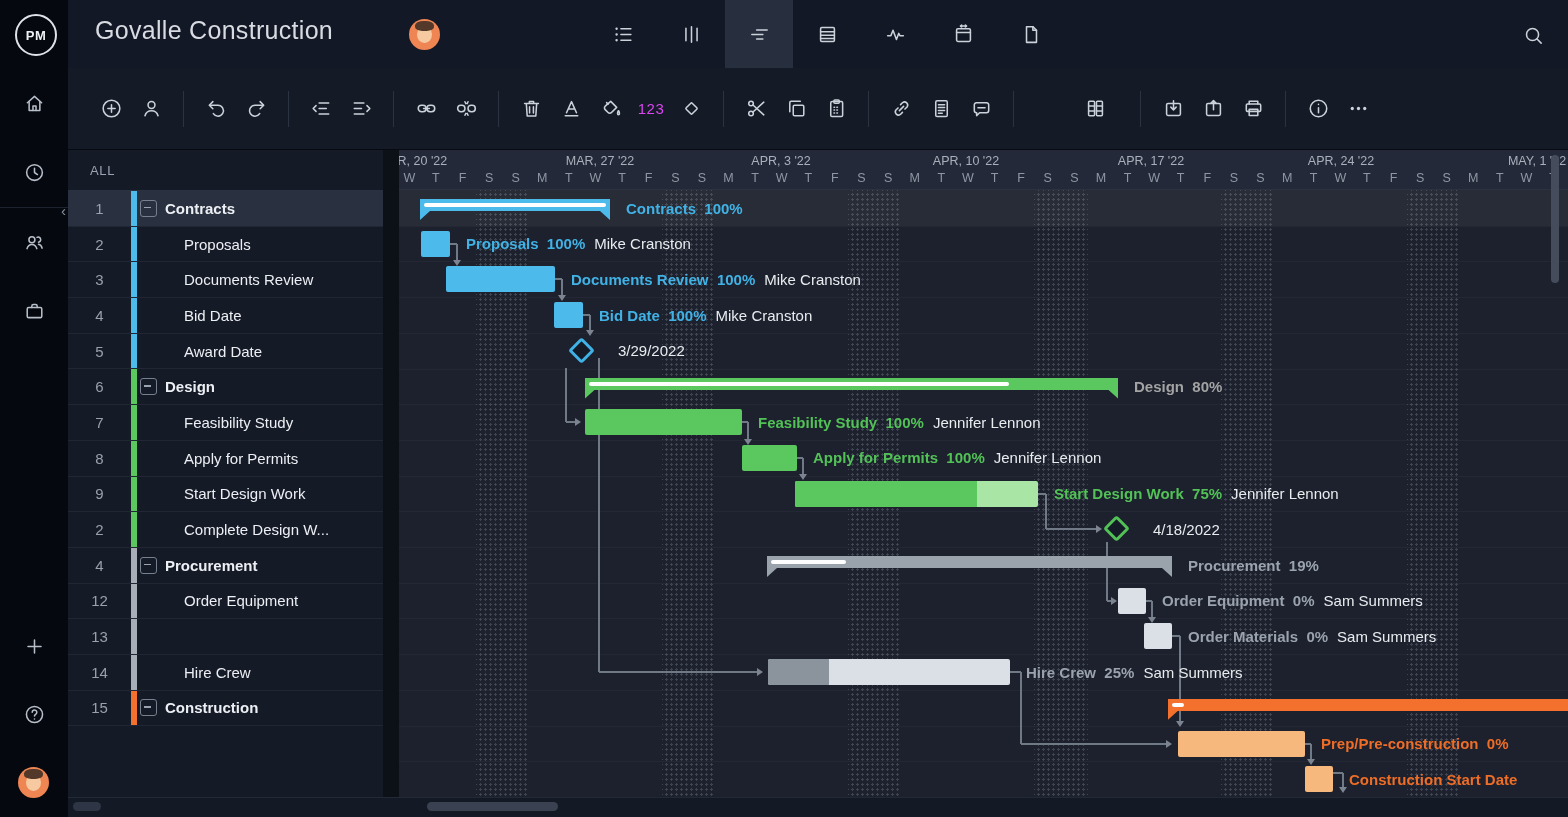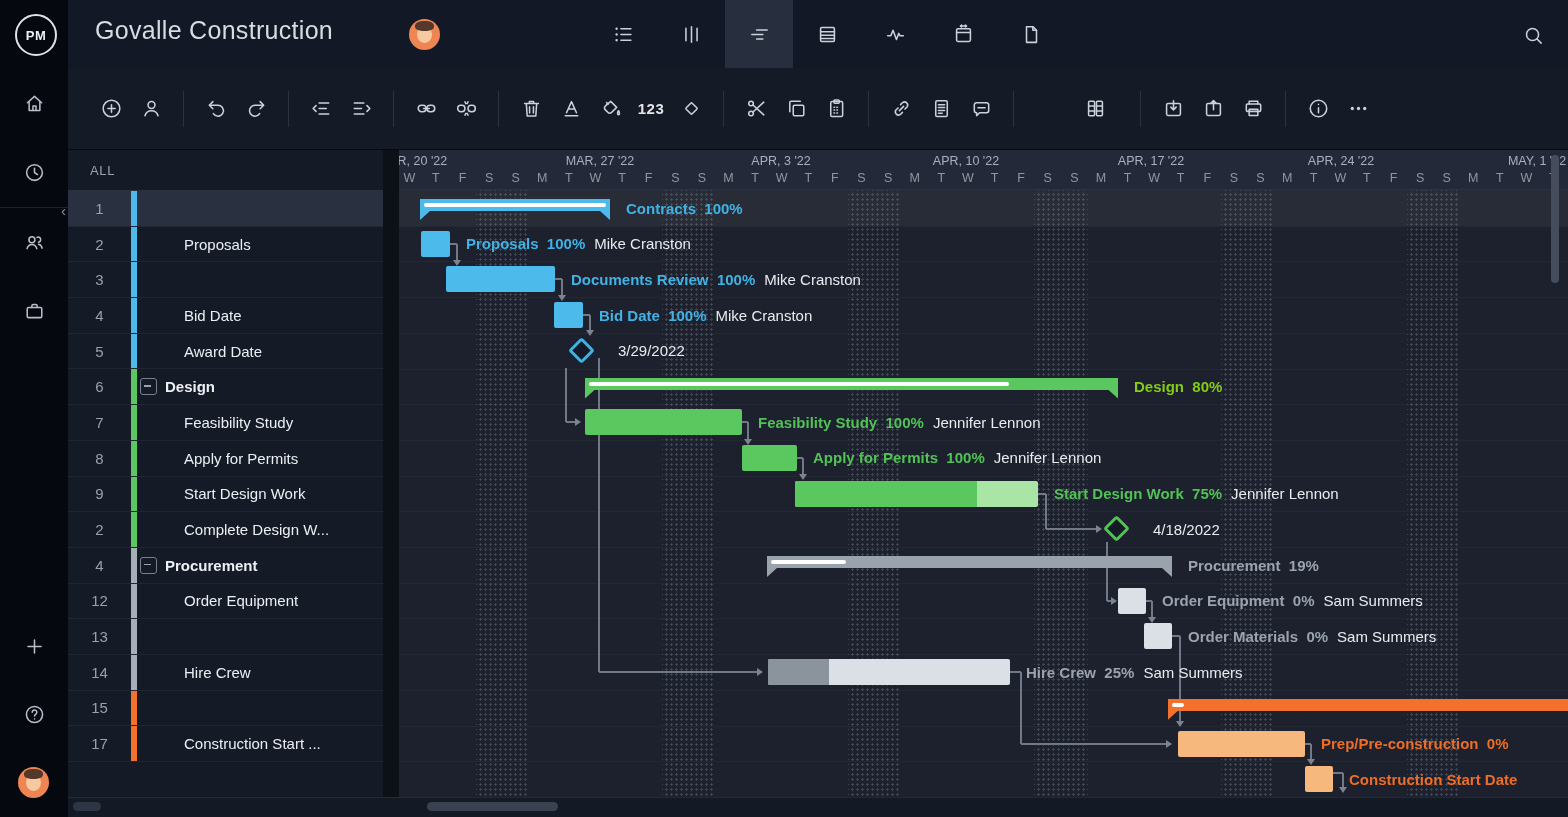--- a/index.html
+++ b/index.html
@@ -20,21 +20,21 @@
   #header-avatar{position:absolute;left:341px;top:19px;width:31px;height:31px;border-radius:50%;background:#ee8553;overflow:hidden;}
   #view-tabs{position:absolute;left:521px;top:0;height:68px;display:flex;}
   .vtab{width:68px;height:68px;display:flex;align-items:center;justify-content:center;cursor:pointer;}
   .vtab.active{background:#272e3d;}
   #search-btn{position:absolute;right:21px;top:21px;width:28px;height:28px;display:flex;align-items:center;justify-content:center;cursor:pointer;}
   
   #toolbar{position:absolute;left:68px;top:68px;width:1500px;height:82px;background:#151a27;border-bottom:1px solid #070a10;
            display:flex;align-items:center;padding-left:23px;box-sizing:border-box;}
   .tb-btn{width:38px;height:40px;margin:0 1px;display:flex;align-items:center;justify-content:center;cursor:pointer;flex:none;}
   .tb-div{width:1px;height:36px;background:#2b3241;margin:0 12px;flex:none;}
-  .tb-num{font-size:15px;font-weight:bold;color:#e5e5e5;letter-spacing:.5px;}
+  .tb-num{font-size:15px;font-weight:normal;color:#d946ef;letter-spacing:.5px;}
   .tb-btn[data-name="columns-button"]{margin-left:50px;margin-right:14px;}
   
   #panel{position:absolute;left:68px;top:150px;width:315px;height:647px;background:#151a27;}
   #panel-header{height:40px;border-bottom:1px solid #2a3140;display:flex;align-items:center;
                 color:#9aa3b0;font-size:13px;letter-spacing:.7px;}
   #col-all{width:69px;text-align:center;}
   #col-task{padding-left:8px;border-left:1px solid #232a38;height:40px;display:flex;align-items:center;flex:1;}
   .trow{height:35.7px;display:flex;align-items:stretch;border-bottom:1px solid #202634;box-sizing:border-box;cursor:pointer;}
   .trow.sel{background:#29303f;}
   .tnum{width:63px;display:flex;align-items:center;justify-content:center;color:#99a1ad;font-size:15px;}
@@ -425,31 +425,38 @@
     </div>
 
   <div id="panel" data-name="task-list-panel">
     <div id="panel-header" data-name="task-list-header">
       <div id="col-all" data-name="column-header-all">ALL</div>
     </div>
     <div id="task-rows" data-name="task-rows">
         <div class="trow sel" data-name="task-row-1">
           <div class="tnum" data-name="task-row-number">1</div>
           <div class="tstrip" data-name="task-color-strip" style="background: rgb(76, 187, 236);"></div>
+          <div class="tname" data-name="task-name-cell">
+            <div class="cbox" data-name="collapse-group-icon"></div>
+            <span class="gname" data-name="group-name-label">Contracts</span>
+          </div>
         </div>
         <div class="trow" data-name="task-row-2">
           <div class="tnum" data-name="task-row-number">2</div>
           <div class="tstrip" data-name="task-color-strip" style="background: rgb(76, 187, 236);"></div>
           <div class="tname" data-name="task-name-cell">
             <span class="child" data-name="task-name-label">Proposals</span>
           </div>
         </div>
         <div class="trow" data-name="task-row-3">
           <div class="tnum" data-name="task-row-number">3</div>
           <div class="tstrip" data-name="task-color-strip" style="background: rgb(76, 187, 236);"></div>
+          <div class="tname" data-name="task-name-cell">
+            <span class="child" data-name="task-name-label">Documents Review</span>
+          </div>
         </div>
         <div class="trow" data-name="task-row-4">
           <div class="tnum" data-name="task-row-number">4</div>
           <div class="tstrip" data-name="task-color-strip" style="background: rgb(76, 187, 236);"></div>
           <div class="tname" data-name="task-name-cell">
             <span class="child" data-name="task-name-label">Bid Date</span>
           </div>
         </div>
         <div class="trow" data-name="task-row-5">
           <div class="tnum" data-name="task-row-number">5</div>
@@ -516,26 +523,23 @@
         <div class="trow" data-name="task-row-14">
           <div class="tnum" data-name="task-row-number">14</div>
           <div class="tstrip" data-name="task-color-strip" style="background: rgb(167, 174, 184);"></div>
           <div class="tname" data-name="task-name-cell">
             <span class="child" data-name="task-name-label">Hire Crew</span>
           </div>
         </div>
         <div class="trow" data-name="task-row-15">
           <div class="tnum" data-name="task-row-number">15</div>
           <div class="tstrip" data-name="task-color-strip" style="background: rgb(243, 112, 45);"></div>
-        </div>
-        <div class="trow" data-name="task-row-17">
-          <div class="tnum" data-name="task-row-number">17</div>
-          <div class="tstrip" data-name="task-color-strip" style="background: rgb(243, 112, 45);"></div>
-          <div class="tname" data-name="task-name-cell">
-            <span class="child" data-name="task-name-label">Construction Start ...</span>
+          <div class="tname" data-name="task-name-cell">
+            <div class="cbox" data-name="collapse-group-icon"></div>
+            <span class="gname" data-name="group-name-label">Construction</span>
           </div>
         </div>
       </div>
     <div id="panel-chevron" data-name="collapse-panel-icon">‹</div>
   </div>
 
   <div id="splitter" data-name="panel-splitter"></div>
 
   <div id="chart" data-name="gantt-chart">
     <div id="chart-header" data-name="timeline-header">
@@ -673,21 +677,21 @@
         <div class="blabel" data-name="bar-label" style="left: 172px; top: 80.9px; color: rgb(65, 178, 229);"><span data-name="bar-label-text">Documents Review&nbsp;&nbsp;100%</span><span class="asg" data-name="assignee-label">Mike Cranston</span></div>
         <div class="tbar" data-name="task-bar-bid-date" style="left: 155px; top: 112.1px; width: 29px; background: rgb(76, 187, 236);"></div>
         <div class="blabel" data-name="bar-label" style="left: 200px; top: 116.6px; color: rgb(65, 178, 229);"><span data-name="bar-label-text">Bid Date&nbsp;&nbsp;100%</span><span class="asg" data-name="assignee-label">Mike Cranston</span></div>
         <div class="mstone" data-name="milestone-diamond" style="left: 173px; top: 150.8px; border: 3px solid rgb(65, 178, 229);"></div>
         <div class="mlabel" data-name="milestone-date-label" style="left: 219px; top: 152.3px;">3/29/2022</div>
         <div class="sbar" data-name="summary-bar-Design" style="left: 186px; top: 187.5px; width: 533px; background: rgb(91, 199, 95);">
           <div class="cap capL" data-name="summary-cap" style="background: rgb(91, 199, 95);"></div>
           <div class="cap capR" data-name="summary-cap" style="background: rgb(91, 199, 95);"></div>
           <div class="sline" data-name="summary-progress-line" style="width: 420px;"></div>
         </div>
-        <div class="blabel" data-name="bar-label" style="left: 735px; top: 188px; color: #84cc16;"><span data-name="bar-label-text">Design&nbsp;&nbsp;80%</span></div>
+        <div class="blabel" data-name="bar-label" style="left: 735px; top: 188px; color: #a3a3a3;"><span data-name="bar-label-text">Design&nbsp;&nbsp;80%</span></div>
         <div class="tbar" data-name="task-bar-feasibility-study" style="left: 186px; top: 219.2px; width: 157px; background: rgb(91, 199, 95);"></div>
         <div class="blabel" data-name="bar-label" style="left: 359px; top: 223.7px; color: rgb(82, 194, 87);"><span data-name="bar-label-text">Feasibility Study&nbsp;&nbsp;100%</span><span class="asg" data-name="assignee-label">Jennifer Lennon</span></div>
         <div class="tbar" data-name="task-bar-apply-for-permits" style="left: 343px; top: 254.9px; width: 55px; background: rgb(91, 199, 95);"></div>
         <div class="blabel" data-name="bar-label" style="left: 414px; top: 259.4px; color: rgb(82, 194, 87);"><span data-name="bar-label-text">Apply for Permits&nbsp;&nbsp;100%</span><span class="asg" data-name="assignee-label">Jennifer Lennon</span></div>
         <div class="tbar" data-name="task-bar-start-design-work" style="left: 396px; top: 290.6px; width: 243px; background: rgb(169, 229, 164);">
           <div class="fillp" data-name="task-progress-fill" style="width: 75%; background: rgb(91, 199, 95);"></div>
         </div>
         <div class="blabel" data-name="bar-label" style="left: 655px; top: 295.1px; color: rgb(82, 194, 87);"><span data-name="bar-label-text">Start Design Work&nbsp;&nbsp;75%</span><span class="asg" data-name="assignee-label">Jennifer Lennon</span></div>
         <div class="mstone" data-name="milestone-diamond" style="left: 708px; top: 329.3px; border: 3px solid rgb(82, 194, 87);"></div>
         <div class="mlabel" data-name="milestone-date-label" style="left: 754px; top: 330.8px;">4/18/2022</div>

